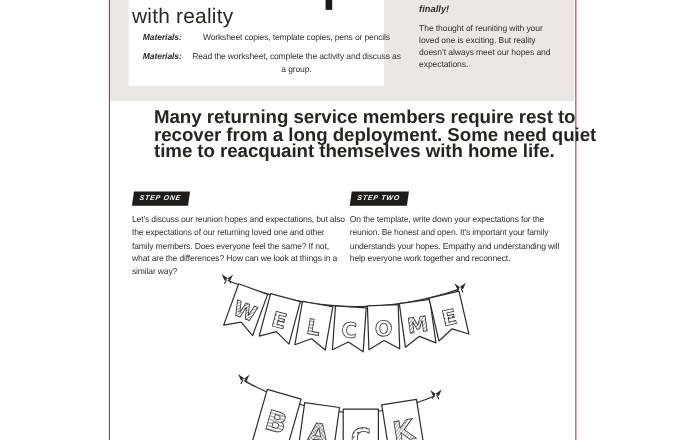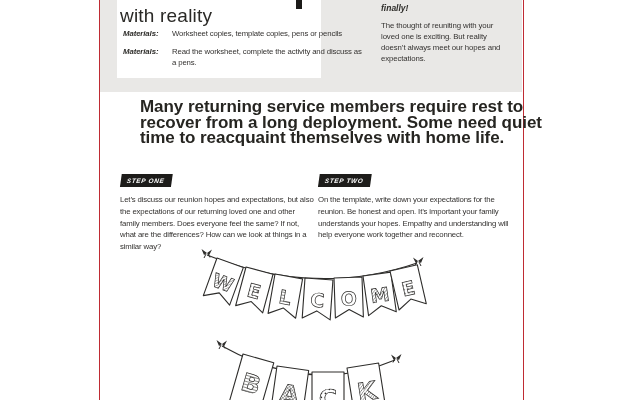--- a/index.html
+++ b/index.html
@@ -13,25 +13,25 @@
   html,body{width:622px;height:400px;overflow:hidden;background:#ffffff;
     font-family:"Liberation Sans",sans-serif;color:var(--ink);}
   #page{position:relative;width:622px;height:400px;background:#fff;}
 
   .edge-line{position:absolute;top:0;bottom:0;width:1.6px;background:var(--accent-red);}
   .edge-left{left:98.5px;}
   .edge-right{left:522.5px;}
 
   .gray-band{position:absolute;left:100.1px;top:0;width:422.4px;height:92px;background:var(--band-gray);}
 
-  .header-card{position:absolute;left:117px;top:0;width:204px;height:78px;background:#ffffff;}
+  .header-card{position:absolute;left:117px;top:0;width:232px;height:78px;background:#ffffff;}
   .title-descender{position:absolute;left:179px;top:0;width:6px;height:9px;background:#1b1a18;}
   .card-title{position:absolute;left:3px;top:5px;font-size:19px;font-weight:500;
     letter-spacing:.2px;color:#2a2926;}
-  .meta-row{position:absolute;left:6px;display:flex;}
+  .meta-row{position:absolute;left:6px;display:flex;text-align:center;}
   .meta-row.m1{top:29px;}
   .meta-row.m2{top:47px;}
   .meta-label{width:49px;flex:0 0 49px;font-size:7.8px;font-weight:700;font-style:italic;
     letter-spacing:-.1px;color:#2f2e2b;}
   .meta-value{width:195px;font-size:7.8px;letter-spacing:-.15px;line-height:10.5px;color:#343230;}
 
   .finally-note{position:absolute;left:381px;top:3px;width:131px;}
   .finally-lead{font-size:8.5px;font-weight:700;font-style:italic;color:#2f2e2b;}
   .finally-body{margin-top:7px;font-size:7.8px;letter-spacing:-.1px;line-height:11px;color:#343230;}
 
@@ -65,21 +65,21 @@
 
   <div class="header-card">
     <div class="title-descender"></div>
     <div class="card-title">with reality</div>
     <div class="meta-row m1">
       <span class="meta-label">Materials:</span>
       <span class="meta-value">Worksheet copies, template copies, pens or pencils</span>
     </div>
     <div class="meta-row m2">
       <span class="meta-label">Materials:</span>
-      <span class="meta-value">Read the worksheet, complete the activity and discuss as a pens.</span>
+      <span class="meta-value">Read the worksheet, complete the activity and discuss as a group.</span>
     </div>
   </div>
 
   <div class="finally-note">
     <div class="finally-lead">finally!</div>
     <div class="finally-body">The thought of reuniting with your loved one is exciting. But reality doesn’t always meet our hopes and expectations.</div>
   </div>
 
   <div class="main-heading">Many returning service members require rest to recover from a long deployment. Some need quiet time to reacquaint themselves with home life.</div>
 

